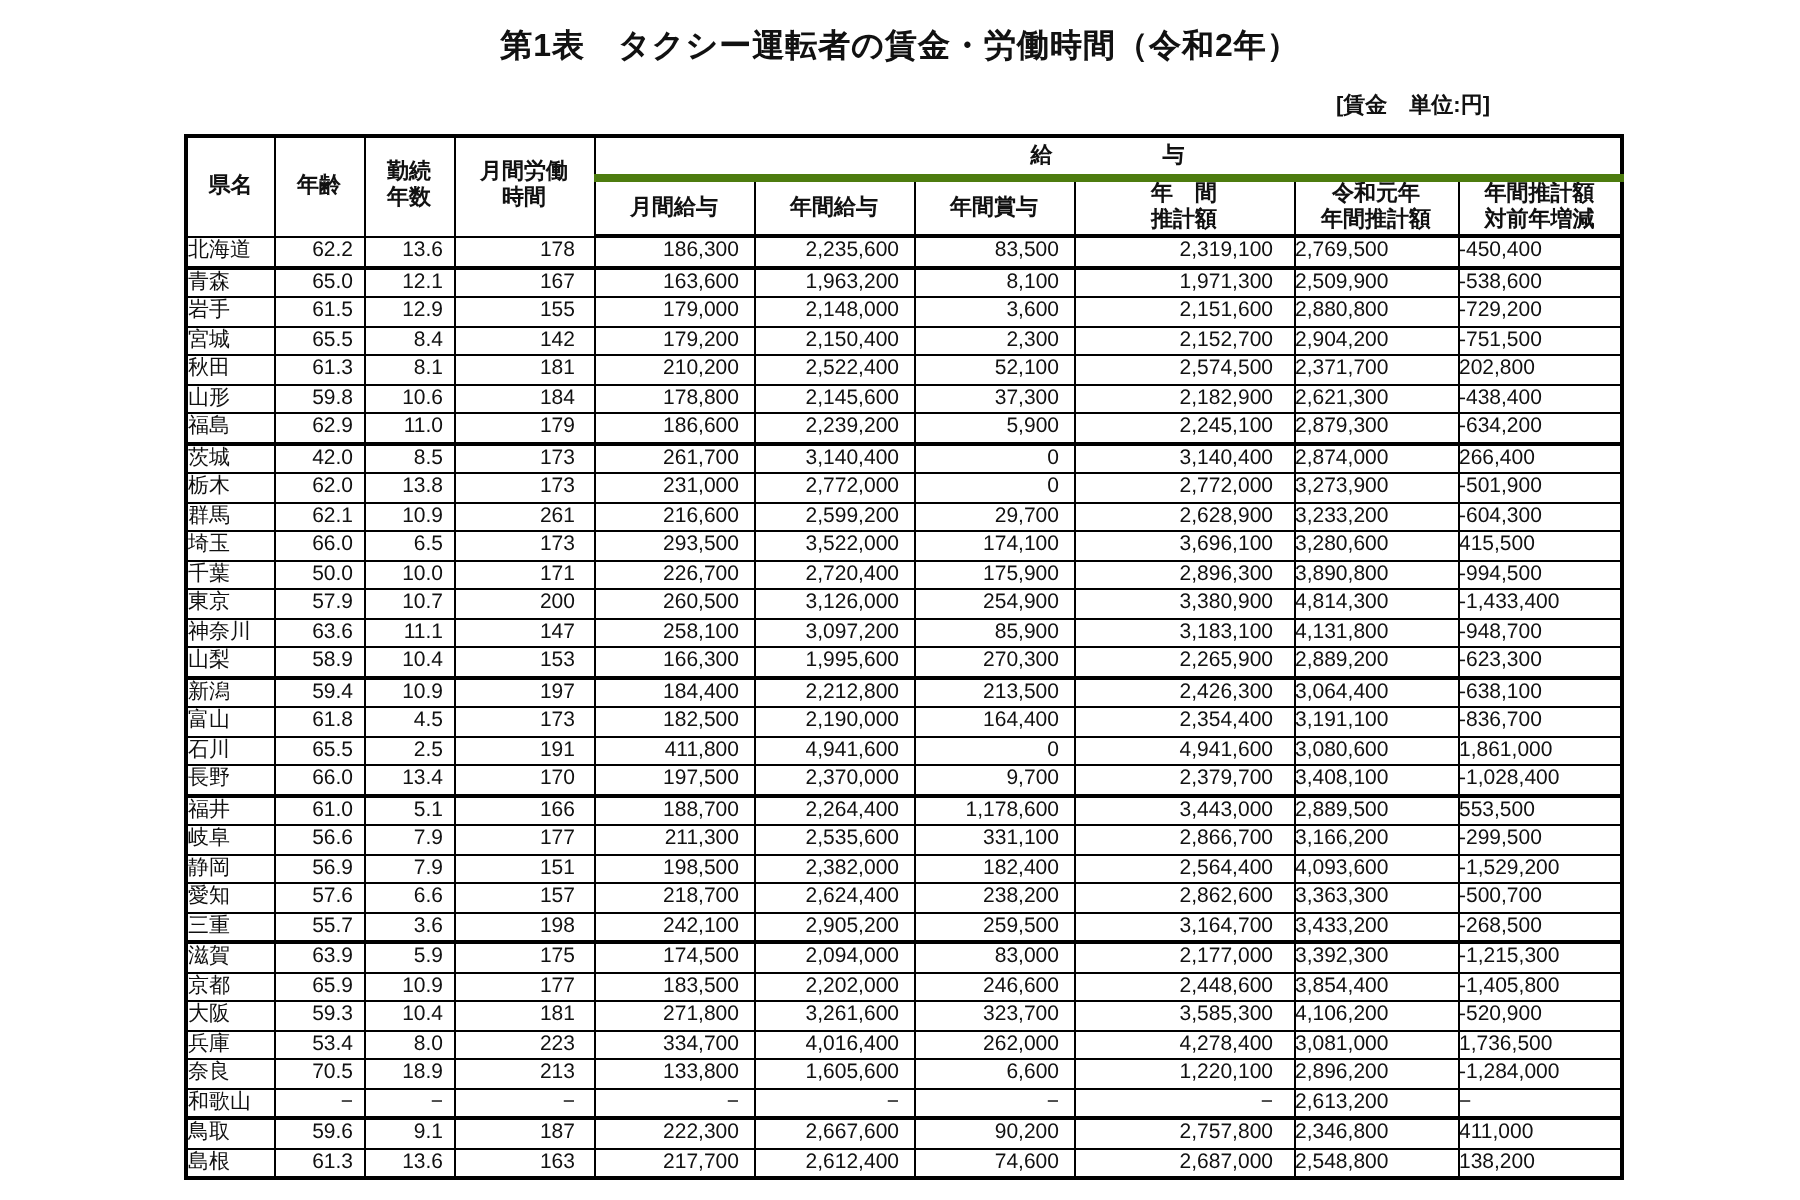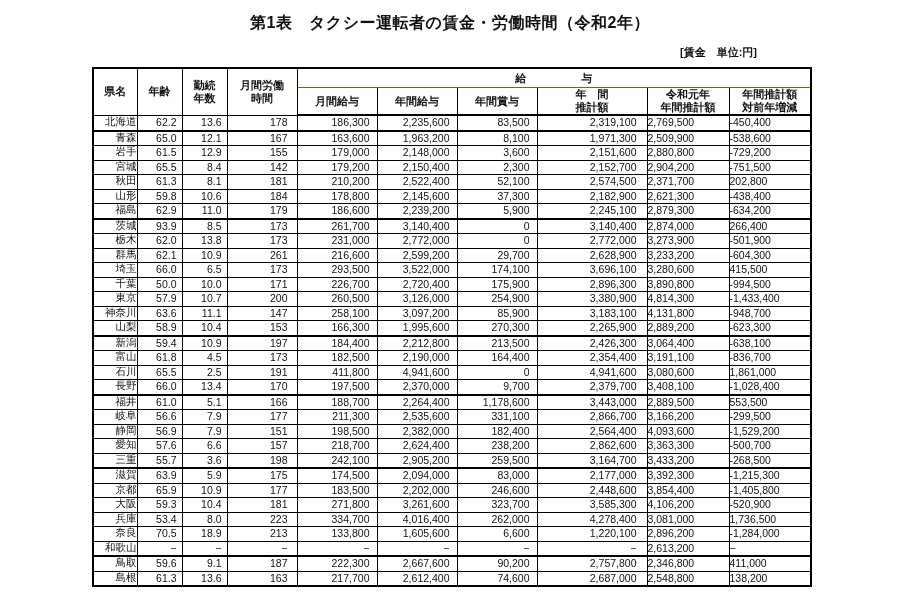--- a/index.html
+++ b/index.html
@@ -1,30 +1,30 @@
 <!DOCTYPE html>
 <html><head>
 <meta charset="utf-8">
 <style>
   html,body{margin:0;padding:0;background:#fff;}
   .page{position:relative;width:900px;height:600px;background:#ffffff;overflow:hidden;
         font-family:"Liberation Sans","DejaVu Sans",sans-serif;color:#111;}
   .title{position:absolute;top:13px;left:0;width:100%;text-align:center;
          font-size:16px;font-weight:bold;letter-spacing:0.5px;}
-  .unit-note{position:absolute;top:45px;right:143px;font-size:11px;font-weight:bold;}
+  .unit-note{position:absolute;top:45px;right:155px;font-size:11px;font-weight:bold;}
   .table-wrap{position:absolute;left:92px;top:67px;}
   table{border-collapse:collapse;table-layout:fixed;width:718px;border:2px solid #000;}
   th,td{border:1px solid #000;padding:0;overflow:hidden;white-space:nowrap;}
   thead th{font-size:11px;font-weight:bold;text-align:center;vertical-align:middle;
            white-space:pre-line;line-height:13px;}
   tr.h1 th{height:18px;}
   tr.h2 th{height:26px;border-bottom:2px solid #000;}
-  th.group{border-bottom:1px solid #4d7c0f;}
+  th.group{border-bottom:4px solid #4d7c0f;}
   tbody td{height:13.5px;line-height:13.5px;font-size:10.5px;vertical-align:middle;}
-  td.pref{text-align:right;font-family:Liberation Mono, monospace;}
+  td.pref{text-align:left;}
   td.age,td.tenure{text-align:right;padding-right:5px;}
   td.hours{text-align:right;padding-right:9px;}
   td.monthly,td.annual,td.bonus{text-align:right;padding-right:7px;}
   td.estimate{text-align:right;padding-right:10px;padding-left:40px;}
   td.prev{text-align:left;padding-right:6px;}
   td.yoy{padding-right:4px;}
   tr.region-end td{border-bottom:2px solid #000;}
 </style>
 </head>
 <body>
@@ -149,21 +149,21 @@
       <td class="hours">179</td>
       <td class="monthly">186,600</td>
       <td class="annual">2,239,200</td>
       <td class="bonus">5,900</td>
       <td class="estimate">2,245,100</td>
       <td class="prev">2,879,300</td>
       <td class="yoy">-634,200</td>
     </tr>
           <tr>
       <td class="pref">茨城</td>
-      <td class="age">93.9</td>
+      <td class="age">42.0</td>
       <td class="tenure">8.5</td>
       <td class="hours">173</td>
       <td class="monthly">261,700</td>
       <td class="annual">3,140,400</td>
       <td class="bonus">0</td>
       <td class="estimate">3,140,400</td>
       <td class="prev">2,874,000</td>
       <td class="yoy">266,400</td>
     </tr>
           <tr>

